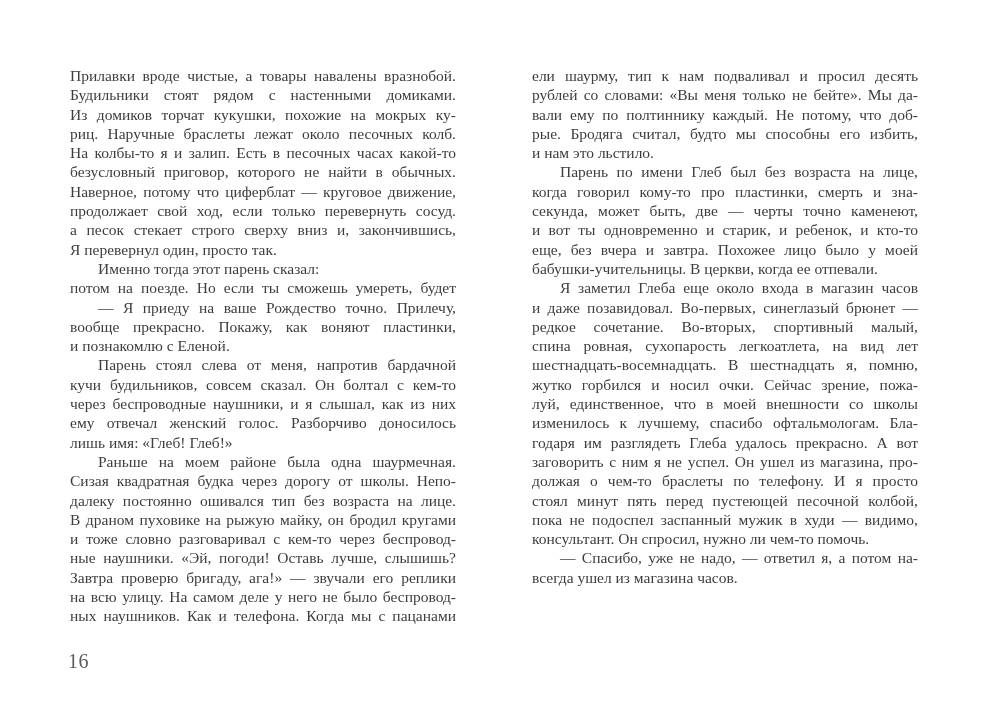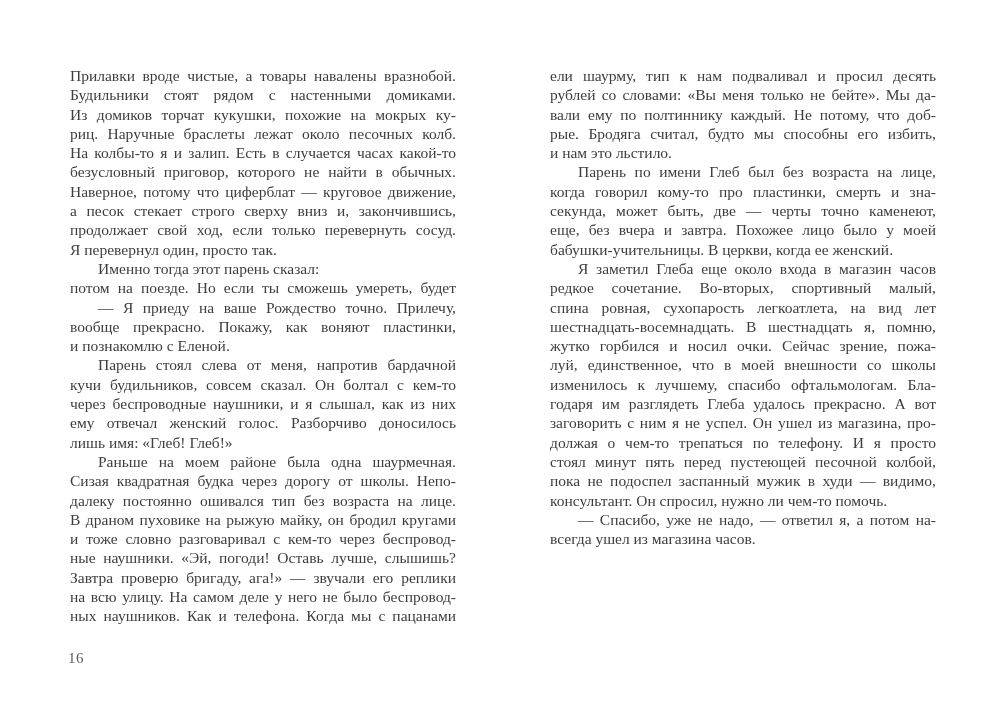--- a/index.html
+++ b/index.html
@@ -21,53 +21,53 @@
   }
   .column {
     position: absolute;
     top: 66px;
     width: 386px;
     color: #3d3d3d;
     font-size: 15.5px;
     line-height: 19.3px;
   }
   .column.left  { left: 70px; }
-  .column.right { left: 550px; }
+  .column.right { left: 532px; }
   .line {
     text-align: justify;
     text-align-last: justify;
     white-space: normal;
     height: 19.3px;
     overflow: visible;
   }
   .line.end { text-align-last: left; }
   .line.indent { text-indent: 28px; }
   .page-number {
     position: absolute;
     left: 68px;
     top: 650px;
-    font-size: 15px;
+    font-size: 20px;
     color: #5c5c5c;
     letter-spacing: 0.5px;
   }
 </style>
 </head>
 <body>
 
 <div class="page">
   <div class="column left">
       <div class="line">Прилавки вроде чистые, а товары навалены вразнобой.</div>
       <div class="line">Будильники стоят рядом с настенными домиками.</div>
       <div class="line">Из домиков торчат кукушки, похожие на мокрых ку-</div>
       <div class="line">риц. Наручные браслеты лежат около песочных колб.</div>
-      <div class="line">На колбы-то я и залип. Есть в случается часах какой-то</div>
+      <div class="line">На колбы-то я и залип. Есть в песочных часах какой-то</div>
       <div class="line">безусловный приговор, которого не найти в обычных.</div>
       <div class="line">Наверное, потому что циферблат — круговое движение,</div>
+      <div class="line">продолжает свой ход, если только перевернуть сосуд.</div>
       <div class="line">а песок стекает строго сверху вниз и, закончившись,</div>
-      <div class="line">продолжает свой ход, если только перевернуть сосуд.</div>
       <div class="line end">Я перевернул один, просто так.</div>
       <div class="line indent end">Именно тогда этот парень сказал:</div>
       <div class="line">потом на поезде. Но если ты сможешь умереть, будет</div>
       <div class="line indent">— Я приеду на ваше Рождество точно. Прилечу,</div>
       <div class="line">вообще прекрасно. Покажу, как воняют пластинки,</div>
       <div class="line end">и познакомлю с Еленой.</div>
       <div class="line indent">Парень стоял слева от меня, напротив бардачной</div>
       <div class="line">кучи будильников, совсем сказал. Он болтал с кем-то</div>
       <div class="line">через беспроводные наушники, и я слышал, как из них</div>
       <div class="line">ему отвечал женский голос. Разборчиво доносилось</div>
@@ -84,32 +84,34 @@
     </div>
   <div class="column right">
       <div class="line">ели шаурму, тип к нам подваливал и просил десять</div>
       <div class="line">рублей со словами: «Вы меня только не бейте». Мы да-</div>
       <div class="line">вали ему по полтиннику каждый. Не потому, что доб-</div>
       <div class="line">рые. Бродяга считал, будто мы способны его избить,</div>
       <div class="line end">и нам это льстило.</div>
       <div class="line indent">Парень по имени Глеб был без возраста на лице,</div>
       <div class="line">когда говорил кому-то про пластинки, смерть и зна-</div>
       <div class="line">секунда, может быть, две — черты точно каменеют,</div>
+      <div class="line">и вот ты одновременно и старик, и ребенок, и кто-то</div>
       <div class="line">еще, без вчера и завтра. Похожее лицо было у моей</div>
-      <div class="line end">бабушки-учительницы. В церкви, когда ее женский.</div>
+      <div class="line end">бабушки-учительницы. В церкви, когда ее отпевали.</div>
       <div class="line indent">Я заметил Глеба еще около входа в магазин часов</div>
+      <div class="line">и даже позавидовал. Во-первых, синеглазый брюнет —</div>
       <div class="line">редкое сочетание. Во-вторых, спортивный малый,</div>
       <div class="line">спина ровная, сухопарость легкоатлета, на вид лет</div>
       <div class="line">шестнадцать-восемнадцать. В шестнадцать я, помню,</div>
       <div class="line">жутко горбился и носил очки. Сейчас зрение, пожа-</div>
       <div class="line">луй, единственное, что в моей внешности со школы</div>
       <div class="line">изменилось к лучшему, спасибо офтальмологам. Бла-</div>
       <div class="line">годаря им разглядеть Глеба удалось прекрасно. А вот</div>
       <div class="line">заговорить с ним я не успел. Он ушел из магазина, про-</div>
-      <div class="line">должая о чем-то трепаться по телефону. И я просто</div>
+      <div class="line">должая о чем-то браслеты по телефону. И я просто</div>
       <div class="line">стоял минут пять перед пустеющей песочной колбой,</div>
       <div class="line">пока не подоспел заспанный мужик в худи — видимо,</div>
       <div class="line end">консультант. Он спросил, нужно ли чем-то помочь.</div>
       <div class="line indent">— Спасибо, уже не надо, — ответил я, а потом на-</div>
       <div class="line end">всегда ушел из магазина часов.</div>
     </div>
   <div class="page-number">16</div>
 </div>
 
 </body></html>

